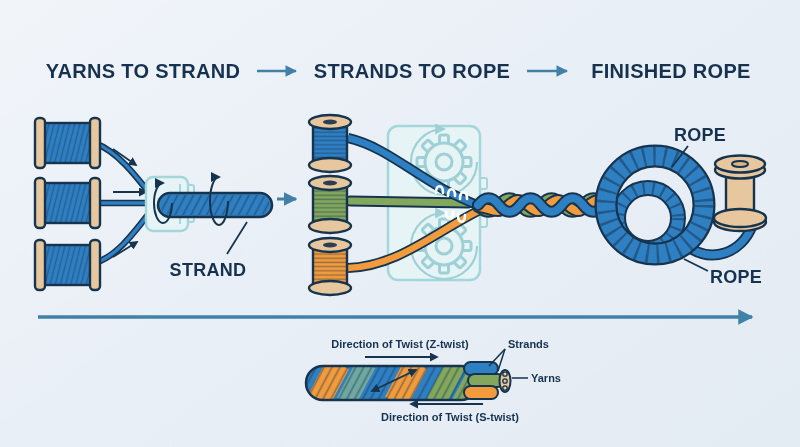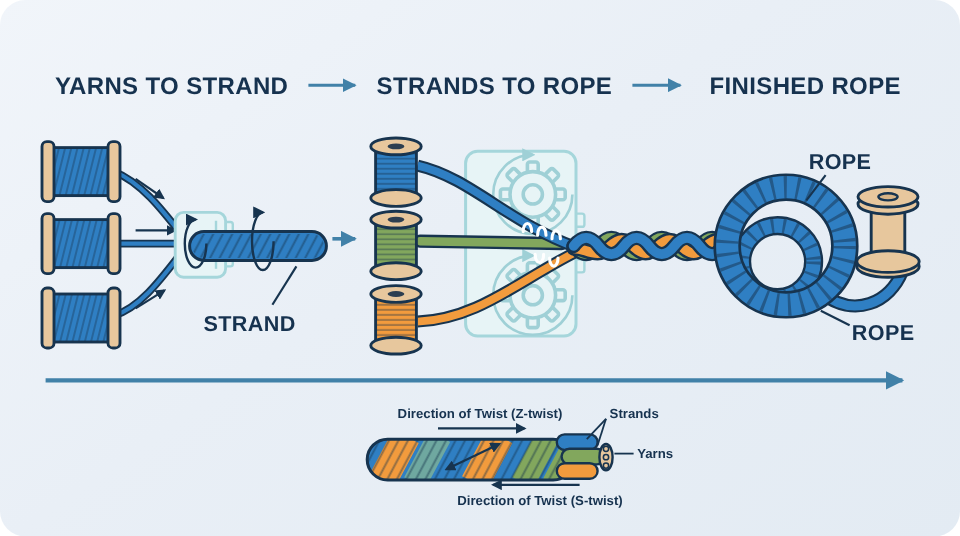--- a/index.html
+++ b/index.html
@@ -2,21 +2,20 @@
 <html><head>
 <meta charset="utf-8">
 <style>
   html,body{margin:0;padding:0;}
   .canvas{
     position:relative;
     width:800px;height:447px;
     overflow:hidden;
     background:linear-gradient(145deg,#f1f5fa 0%,#e9eff6 45%,#e3ebf3 100%);
     font-family:"Liberation Sans", sans-serif;
-    border-radius:21px;
   }
   .canvas svg{position:absolute;inset:0;display:block;}
   text{fill:#16324f;}
   .stage-title{font-size:20px;font-weight:bold;letter-spacing:.3px;}
   .callout{font-size:18px;font-weight:bold;letter-spacing:.3px;}
   .legend-text{font-size:11px;font-weight:bold;}
 </style>
 </head>
 <body>
 

